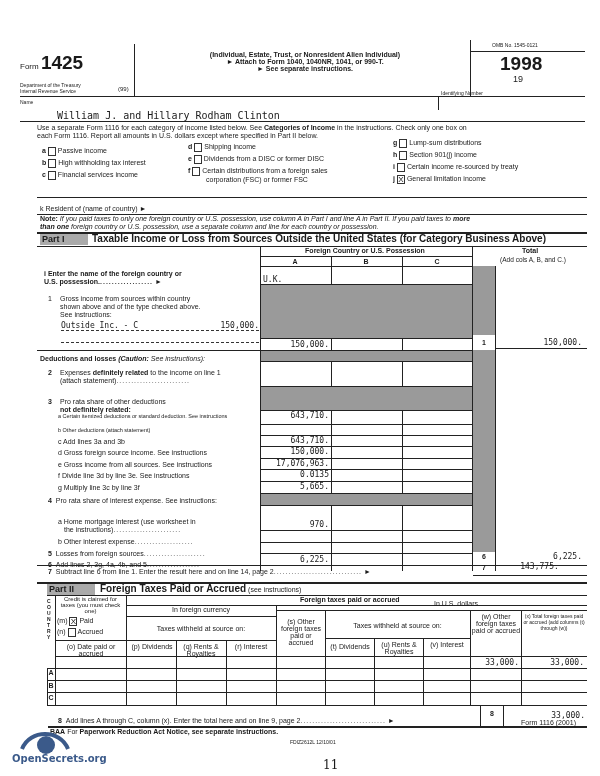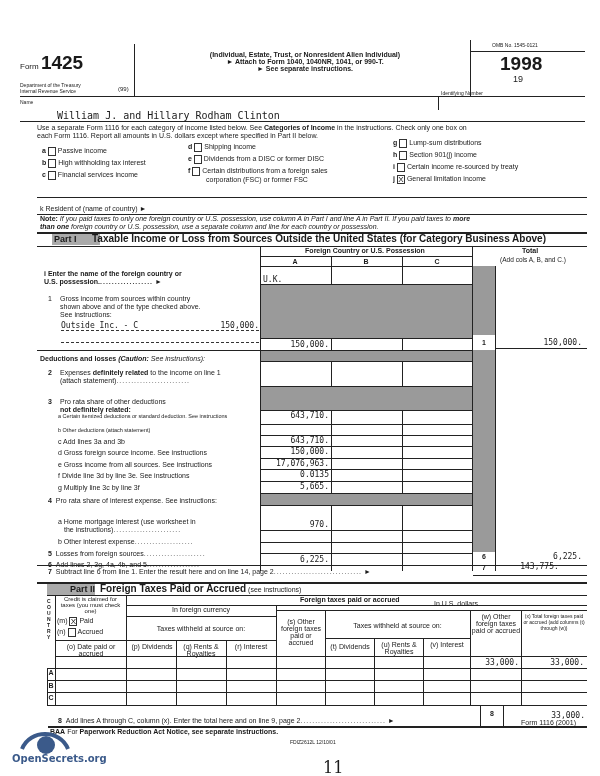--- a/index.html
+++ b/index.html
@@ -77,21 +77,21 @@
 
 <div class="abs" style="left:40px;top:205px;font-size:7px;">k Resident of (name of country) ►</div>
 <div class="abs" style="left:160px;top:203px;width:200px;height:10px;"></div>
 <div class="hl" style="left:37px;top:214px;width:550px;"></div>
 <div class="abs" style="left:40px;top:215px;width:550px;font-size:7px;line-height:8px;">
   <b>Note:</b><i> If you paid taxes to only one foreign country or U.S. possession, use column A in Part I and line A in Part II. If you paid taxes to </i><b><i>more</i></b><br>
   <b><i>than one</i></b><i> foreign country or U.S. possession, use a separate column and line for each country or possession.</i>
 </div>
 
 <div class="hl2" style="left:37px;top:232px;width:550px;"></div>
-<div class="abs" style="left:40px;top:234px;width:48px;height:11px;background:#aaa;font-weight:bold;font-size:9px;padding-left:2px;line-height:11px;margin-left:12px;">Part I</div>
+<div class="abs" style="left:40px;top:234px;width:48px;height:11px;background:#aaa;font-weight:bold;font-size:9px;padding-left:2px;line-height:11px;">Part I</div>
 <div class="abs" style="left:92px;top:233px;font-size:10px;font-weight:bold;white-space:nowrap;">Taxable Income or Loss from Sources Outside the United States (for Category Business Above)</div>
 <div class="hl" style="left:37px;top:246px;width:550px;"></div>
 
 <div class="abs" style="left:260px;top:247px;width:210px;text-align:center;font-size:7px;font-weight:bold;">Foreign Country or U.S. Possession</div>
 <div class="abs" style="left:490px;top:247px;width:80px;text-align:center;font-size:7px;font-weight:bold;">Total</div>
 <div class="abs" style="left:478px;top:256px;width:110px;text-align:center;font-size:6.5px;">(Add cols A, B, and C.)</div>
 <div class="hl" style="left:260px;top:256px;width:212px;"></div>
 <div class="abs" style="left:260px;top:258px;width:70px;text-align:center;font-size:7px;font-weight:bold;">A</div>
 <div class="abs" style="left:331px;top:258px;width:70px;text-align:center;font-size:7px;font-weight:bold;">B</div>
 <div class="abs" style="left:402px;top:258px;width:70px;text-align:center;font-size:7px;font-weight:bold;">C</div>
@@ -204,21 +204,21 @@
 <div class="hl" style="left:37px;top:565px;width:550px;"></div>
 
 <div class="abs" style="left:48px;top:568px;font-size:7px;">
   <b>7</b>&nbsp;&nbsp;<span>Subtract line 6 from line 1. Enter the result here and on line 14, page 2</span><span class="dots">..............................</span> ►
 </div>
 <div class="abs" style="left:473px;top:564px;width:22px;text-align:center;font-size:7px;font-weight:bold;">7</div>
 <div class="abs mono" style="left:497px;top:562px;width:85px;text-align:center;font-size:8px;">143,775.</div>
 <div class="hl" style="left:473px;top:575px;width:114px;"></div>
 
 <div class="hl2" style="left:37px;top:582px;width:550px;"></div>
-<div class="abs" style="left:47px;top:584px;width:48px;height:11px;background:#aaa;font-weight:bold;font-size:9px;padding-left:2px;line-height:11px;text-align:right;">Part II</div>
+<div class="abs" style="left:47px;top:584px;width:48px;height:11px;background:#aaa;font-weight:bold;font-size:9px;padding-left:2px;line-height:11px;">Part II</div>
 <div class="abs" style="left:100px;top:583px;font-size:10px;font-weight:bold;white-space:nowrap;">
   <span>Foreign Taxes Paid or Accrued</span><span style="font-size:7px;font-weight:normal;"> (see instructions)</span>
 </div>
 <div class="hl" style="left:47px;top:595px;width:540px;"></div>
 
 <div class="abs" style="left:47px;top:598px;width:6px;font-size:5px;line-height:6px;word-break:break-all;font-weight:bold;">COUNTRY</div>
 <div class="vl" style="left:55px;top:595px;height:110px;"></div>
 
 <div class="abs" style="left:58px;top:596px;width:65px;text-align:center;font-size:6px;line-height:6px;">Credit is claimed for taxes (you must check one)</div>
 <div class="abs" style="left:57px;top:617px;font-size:7px;">
@@ -284,21 +284,21 @@
 <div class="abs" style="left:481px;top:710px;width:22px;text-align:center;font-size:7px;font-weight:bold;">8</div>
 <div class="vl" style="left:503px;top:705px;height:21px;"></div>
 <div class="abs mono" style="left:505px;top:711px;width:80px;text-align:right;font-size:8px;">33,000.</div>
 <div class="hl2" style="left:48px;top:726px;width:539px;"></div>
 
 <div class="abs" style="left:521px;top:719px;font-size:7px;">Form 1116 (2001)</div>
 <div class="abs" style="left:50px;top:728px;font-size:7px;">
   <b>BAA</b> <span>For </span><b>Paperwork Reduction Act Notice, see separate instructions.</b>
 </div>
 <div class="abs" style="left:290px;top:739px;font-size:5px;">FDIZ2612L   12/10/01</div>
-<div class="abs" style="left:323px;top:758px;font-size:16px;font-family:'DejaVu Serif', serif;">11</div>
+<div class="abs" style="left:323px;top:758px;font-size:12px;font-family:'DejaVu Serif', serif;">11</div>
 
 <div class="abs" style="left:12px;top:727px;width:70px;height:40px;">
   <svg width="50" height="28" viewBox="0 0 50 28" style="position:absolute;left:8px;top:0;">
     <path d="M2 22 C 10 2, 40 2, 48 22" fill="none" stroke="#3b5a8a" stroke-width="4"></path>
     <circle cx="26" cy="18" r="9" fill="#3b5a8a"></circle>
   </svg>
   <div style="position:absolute;left:0;top:26px;font-size:10px;font-weight:bold;color:#3b5a8a;font-family:'DejaVu Sans', sans-serif;">OpenSecrets.org</div>
 </div>
 
 </body></html>

